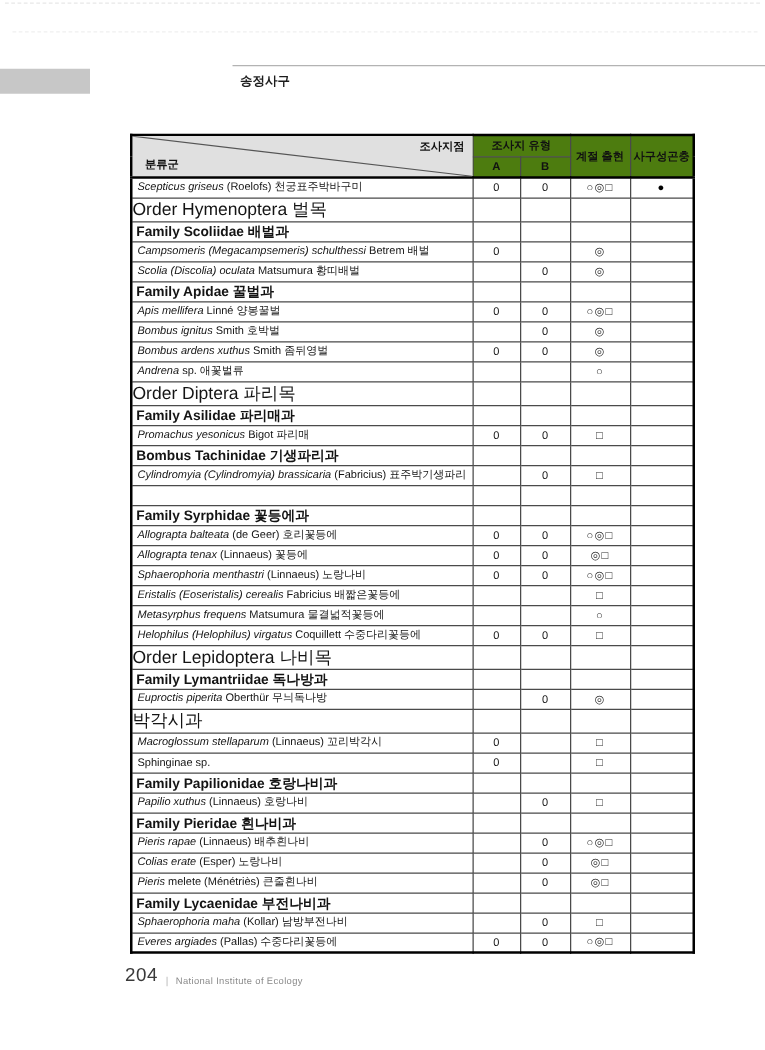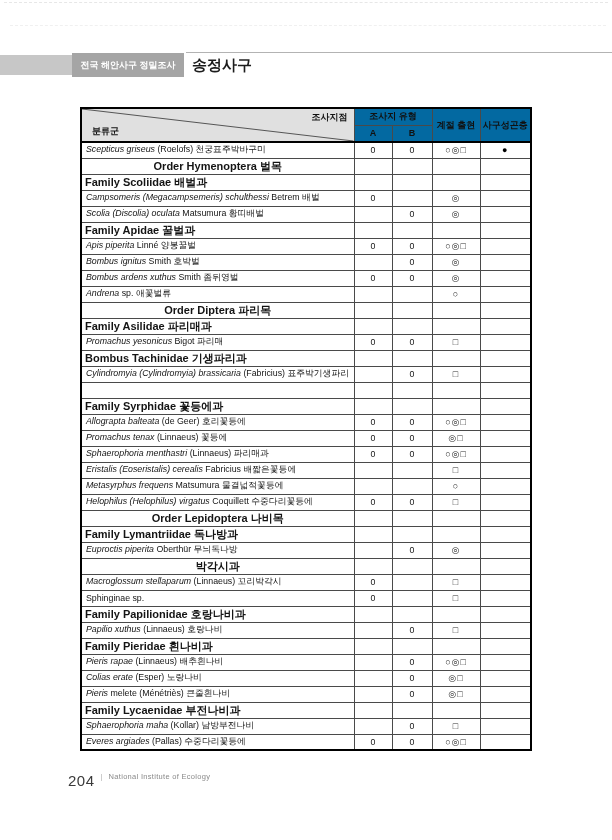--- a/index.html
+++ b/index.html
@@ -21,70 +21,67 @@
   .band-dark {
     position:absolute; top:53px; left:72px; width:112px; height:24px;
     background:#a5a5a5; color:#ffffff;
     font-size:9px; font-weight:bold; letter-spacing:0;
     display:flex; align-items:center; justify-content:center;
     white-space:nowrap;
   }
   .band-sub {
     position:absolute; top:53px; left:192px; height:24px;
     display:flex; align-items:center;
-    font-size:15px; font-weight:bold; color:#1c1c1c;
+    font-size:10px; font-weight:bold; color:#1c1c1c;
   }
 
   
   .table-wrap { position:absolute; left:80px; top:107px; }
   table { border-collapse:collapse; table-layout:fixed; width:450px; }
-  table { border:2px solid #000; border-top:2.5px solid #000; }
+  table { border:2px solid #000; border-top:2.5px solid #000;margin-left:24px; }
   th, td { border:1px solid #4a4a4a; }
   thead { border-bottom:2px solid #000; }
   thead th {
-    background:#0369a1; font-size:9px; font-weight:bold; color:#111;
+    background:#4d7c0f; font-size:9px; font-weight:bold; color:#111;
     height:17px; text-align:center; vertical-align:middle;
   }
   th.diag { position:relative; background:#e0e0e0; }
   th.diag svg { position:absolute; top:0; left:0; width:100%; height:100%; display:block; }
   .diag-top { position:absolute; top:2px; right:6px; font-size:9px; font-weight:bold; }
   .diag-bottom { position:absolute; bottom:3px; left:10px; font-size:9px; font-weight:bold;text-align:right; }
 
   tbody td { height:16px; font-size:8.8px; color:#141414; vertical-align:middle; }
   tbody td.name { padding-left:4px; white-space:nowrap; overflow:hidden; }
   tbody td.name i { font-style:italic; }
   tbody td.c { text-align:center; }
   tbody td.sym { font-size:9px; letter-spacing:1px; color:#2a2a2a; }
   tbody td.dune { font-size:9px; color:#000; }
   tbody td.label-left { font-weight:bold; font-size:11px; padding-left:3px; white-space:nowrap; }
-  tbody td.label-center { font-weight:bold; font-size:11px; text-align:center; white-space:nowrap; }
+  tbody td.label-center { font-weight:normal; font-size:14px; white-space:nowrap; }
   tr.row-order td, tr.row-family td, tr.row-group td { border-top:1.8px solid #141414; }
 
   
   .footer {
-    position:absolute; left:68px; top:772px;
-    display:flex; align-items:flex-start;
+    position:absolute; left:100px; top:772px;
+    display:flex; align-items:flex-end;
   }
   .footer .pagenum { font-size:15px; color:#3a3a3a; letter-spacing:0.5px; }
   .footer .fdiv { color:#b5b5b5; font-size:8px; margin:0 6px; }
   .footer .inst { font-size:7.5px; color:#8a8a8a; letter-spacing:0.3px; }
 </style>
 </head>
 <body>
 
 <div class="page">
 
   <div class="scan-dash-1"></div>
   <div class="scan-dash-2"></div>
 
   <div class="band-line"></div>
   <div class="band-light"></div>
-  <div class="band-dark">
-    <span>전국 해안사구 정밀조사</span>
-  </div>
   <div class="band-sub">송정사구</div>
 
   <div class="table-wrap">
     <table>
       <colgroup>
         <col style="width:273px">
         <col style="width:38px">
         <col style="width:40px">
         <col style="width:48px">
         <col style="width:51px">
@@ -144,21 +141,21 @@
             <td class="c sym dune"></td>
           </tr>
           <tr class="row-family">
             <td class="label-left">Family Apidae 꿀벌과</td>
             <td class="c"></td>
             <td class="c"></td>
             <td class="c"></td>
             <td class="c"></td>
           </tr>
           <tr class="row-species">
-            <td class="name"><i>Apis piperita</i><span> Linné 양봉꿀벌</span></td>
+            <td class="name"><i>Apis mellifera</i><span> Linné 양봉꿀벌</span></td>
             <td class="c">0</td>
             <td class="c">0</td>
             <td class="c sym">○◎□</td>
             <td class="c sym dune"></td>
           </tr>
           <tr class="row-species">
             <td class="name"><i>Bombus ignitus</i><span> Smith 호박벌</span></td>
             <td class="c"></td>
             <td class="c">0</td>
             <td class="c sym">◎</td>
@@ -228,28 +225,28 @@
             <td class="c"></td>
           </tr>
           <tr class="row-species">
             <td class="name"><i>Allograpta balteata</i><span> (de Geer) 호리꽃등에</span></td>
             <td class="c">0</td>
             <td class="c">0</td>
             <td class="c sym">○◎□</td>
             <td class="c sym dune"></td>
           </tr>
           <tr class="row-species">
-            <td class="name"><i>Promachus tenax</i><span> (Linnaeus) 꽃등에</span></td>
+            <td class="name"><i>Allograpta tenax</i><span> (Linnaeus) 꽃등에</span></td>
             <td class="c">0</td>
             <td class="c">0</td>
             <td class="c sym">◎□</td>
             <td class="c sym dune"></td>
           </tr>
           <tr class="row-species">
-            <td class="name"><i>Sphaerophoria menthastri</i><span> (Linnaeus) 파리매과</span></td>
+            <td class="name"><i>Sphaerophoria menthastri</i><span> (Linnaeus) 노랑나비</span></td>
             <td class="c">0</td>
             <td class="c">0</td>
             <td class="c sym">○◎□</td>
             <td class="c sym dune"></td>
           </tr>
           <tr class="row-species">
             <td class="name"><i>Eristalis (Eoseristalis) cerealis</i><span> Fabricius 배짧은꽃등에</span></td>
             <td class="c"></td>
             <td class="c"></td>
             <td class="c sym">□</td>

